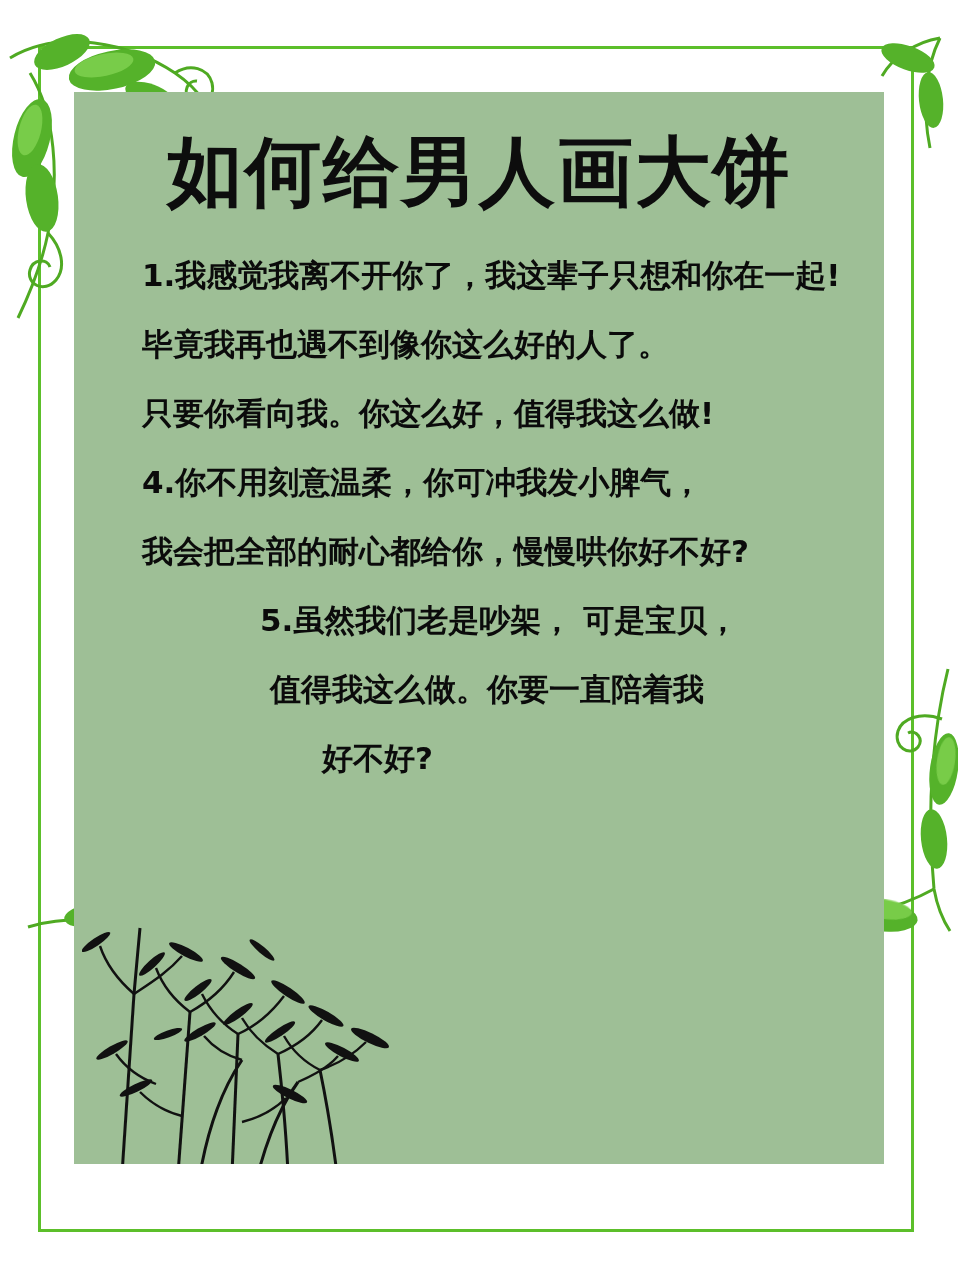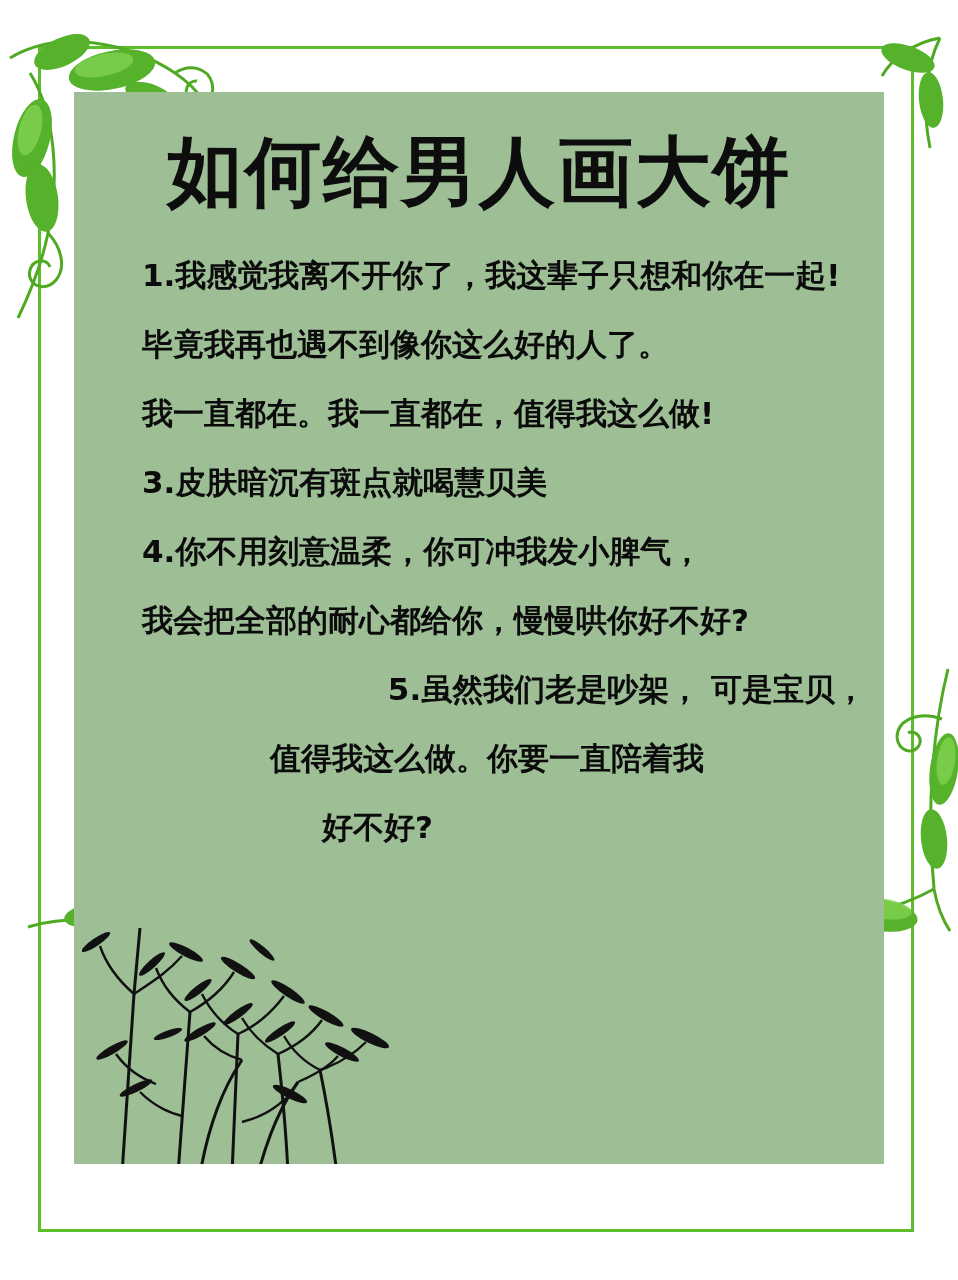--- a/index.html
+++ b/index.html
@@ -66,21 +66,21 @@
   .line {
     font-size: 31px;
     line-height: 1.0;
     color: #0b0b0b;
     font-weight: 600;
     margin: 0 0 38px 10px;
     white-space: nowrap;
     font-family: "DejaVu Sans", "Liberation Sans", sans-serif;
   }
 
-  .line.indent-1 { padding-left: 118px; text-align: right; }
+  .line.indent-1 { padding-left: 118px; }
   .line.indent-2 { padding-left: 128px; }
   .line.indent-3 { padding-left: 180px; }
 
   
   .bamboo {
     position: absolute;
     left: 8px;
     bottom: -10px;
     width: 330px;
     height: 290px;
@@ -164,22 +164,21 @@
     </g>
   </svg>
 
   <div class="card">
 
     <h1 class="title">如何给男人画大饼</h1>
 
     <div class="lines">
       <p class="line">1.我感觉我离不开你了，我这辈子只想和你在一起!</p>
       <p class="line">毕竟我再也遇不到像你这么好的人了。</p>
-      <p class="line">我一直都在。我一直都在，值得我这么做!</p>
-      <p class="line">3.皮肤暗沉有斑点就喝慧贝美</p>
+      <p class="line">只要你看向我。你这么好，值得我这么做!</p>
       <p class="line">4.你不用刻意温柔，你可冲我发小脾气，</p>
       <p class="line">我会把全部的耐心都给你，慢慢哄你好不好?</p>
       <p class="line indent-1">5.虽然我们老是吵架， 可是宝贝，</p>
       <p class="line indent-2">值得我这么做。你要一直陪着我</p>
       <p class="line indent-3">好不好?</p>
     </div>
 
     <svg class="bamboo" viewBox="0 0 330 290">
       <g stroke="#111111" stroke-width="3" fill="none">
         <path d="M40 290 C 44 230, 48 170, 52 110"></path>

